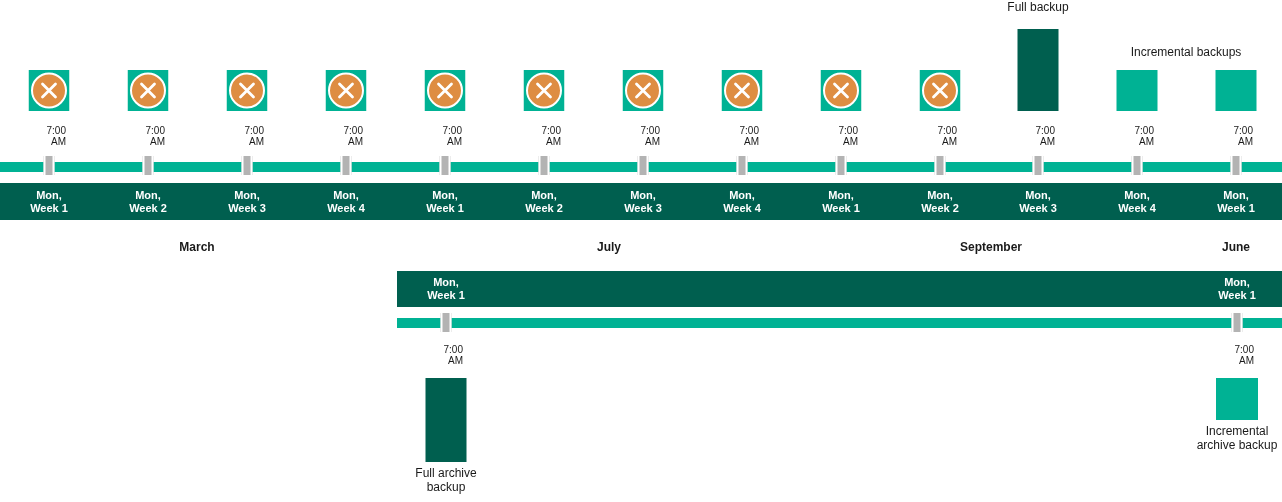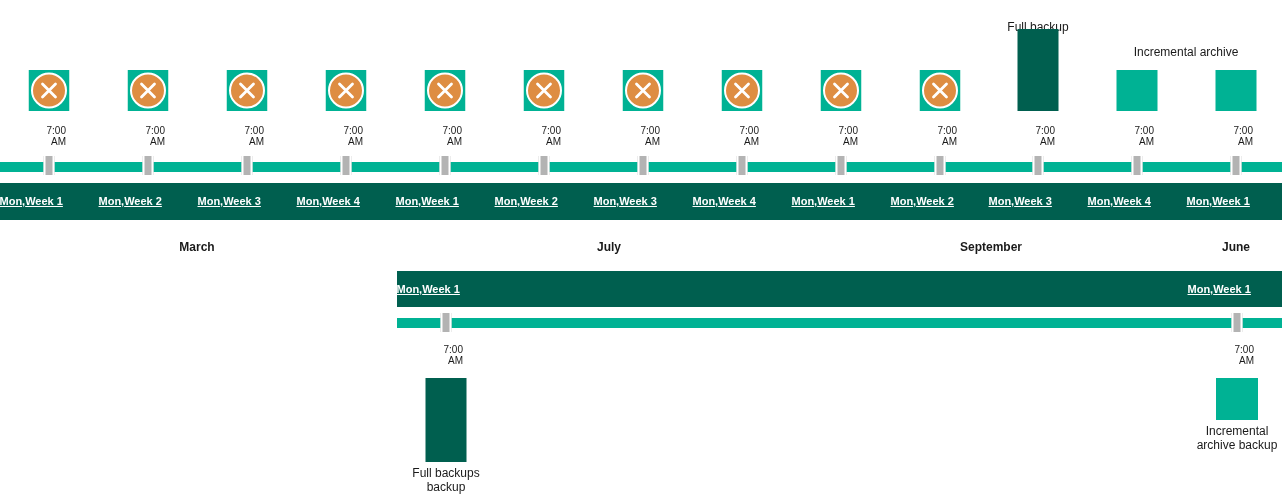--- a/index.html
+++ b/index.html
@@ -39,53 +39,53 @@
   .tick {
     top: 156px; width: 11px; height: 19px;
     background: var(--tick-gray, #b3b3b3);
     border-left: 2px solid #fff; border-right: 2px solid #fff;
     z-index: 2;
   }
   .tick.b2 { top: 313px; }
 
   .wk {
     top: 183px; height: 37px; width: 99px;
-    display: flex; flex-direction: row; align-items: center; 
-    color: #fff; font-size: 11px; font-weight: bold; line-height: 13px; text-align: center; text-decoration: underline;
+    display: flex; flex-direction: column; align-items: center; justify-content: center;
+    color: #fff; font-size: 11px; font-weight: bold; line-height: 13px; text-align: center;
   }
   .wk.b2 { top: 271px; height: 36px; }
 
   .month {
     position: absolute; top: 240px; transform: translateX(-50%);
     font-size: 12px; font-weight: bold; white-space: nowrap;
   }
 
   .legend {
     position: absolute; transform: translateX(-50%);
     font-size: 12px; white-space: nowrap; text-align: center;
   }
-  .legend.full { top: 20px; left: 1038px; }
+  .legend.full { top: 0; left: 1038px; }
   .legend.inc { top: 45px; left: 1186px; }
 
   .archbar { top: 378px; width: 41px; height: 84px; background: var(--dark-green, #005f4f); }
   .archsq { top: 378px; width: 42px; height: 42px; background: var(--teal, #00b294); }
   .blabel {
     font-size: 12px; line-height: 14px; text-align: center;
     color: var(--text, #1a1a1a);
   }
   .blabel.fa { top: 466px; width: 90px; }
   .blabel.ia { top: 424px; width: 100px; }
 </style>
 </head>
 <body>
 
 <div class="stage">
 
   <div class="legend full">Full backup</div>
-  <div class="legend inc">Incremental archive</div>
+  <div class="legend inc">Incremental backups</div>
 
   <div class="tl-line top"></div>
   <div class="tl-band top"></div>
 
   <div class="slot" style="left:49px">
     <div class="icon"><svg width="41" height="41" viewBox="0 0 41 41">
           <rect width="41" height="41" style="fill:var(--teal)"></rect>
           <circle cx="20.5" cy="20.5" r="17" style="fill:var(--orange);stroke:#fff;stroke-width:2"></circle>
           <path d="M14 14 L27 27 M27 14 L14 27" style="stroke:#fff;stroke-width:2.8;stroke-linecap:round;fill:none"></path>
         </svg></div>
@@ -262,21 +262,21 @@
   <div class="tl-line bottom"></div>
 
   <div class="slot" style="left:446px">
     <div class="wk b2">
         <span>Mon,</span>
         <span>Week 1</span>
       </div>
     <div class="tick b2"></div>
     <div class="time b2">7:00 AM</div>
     <div class="archbar"></div>
-    <div class="blabel fa">Full backups backup</div>
+    <div class="blabel fa">Full archive backup</div>
   </div>
 
   <div class="slot" style="left:1237px">
     <div class="wk b2">
         <span>Mon,</span>
         <span>Week 1</span>
       </div>
     <div class="tick b2"></div>
     <div class="time b2">7:00 AM</div>
     <div class="archsq"></div>

